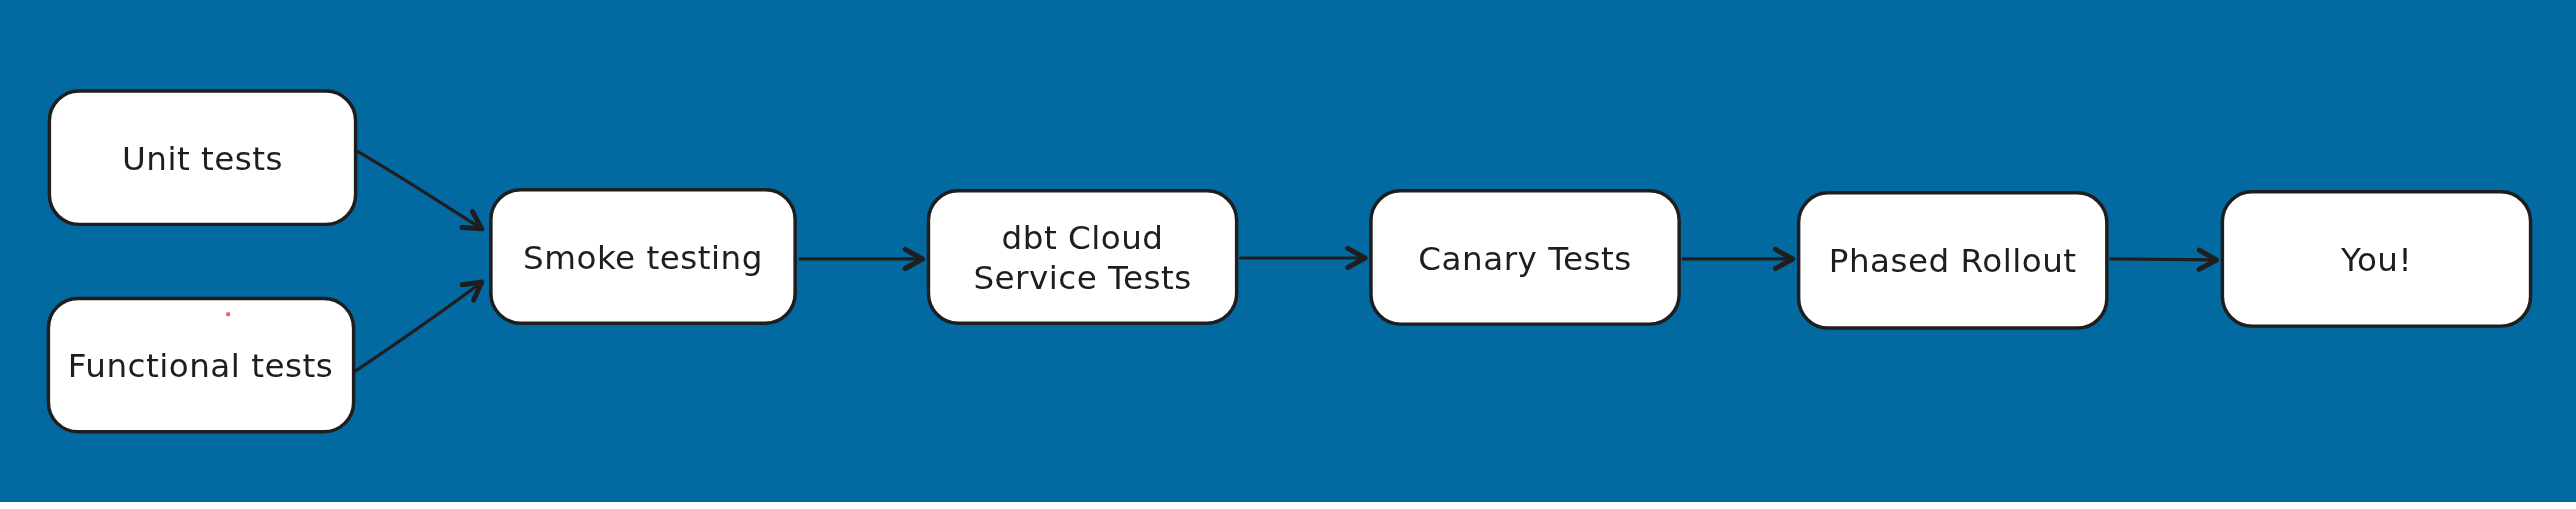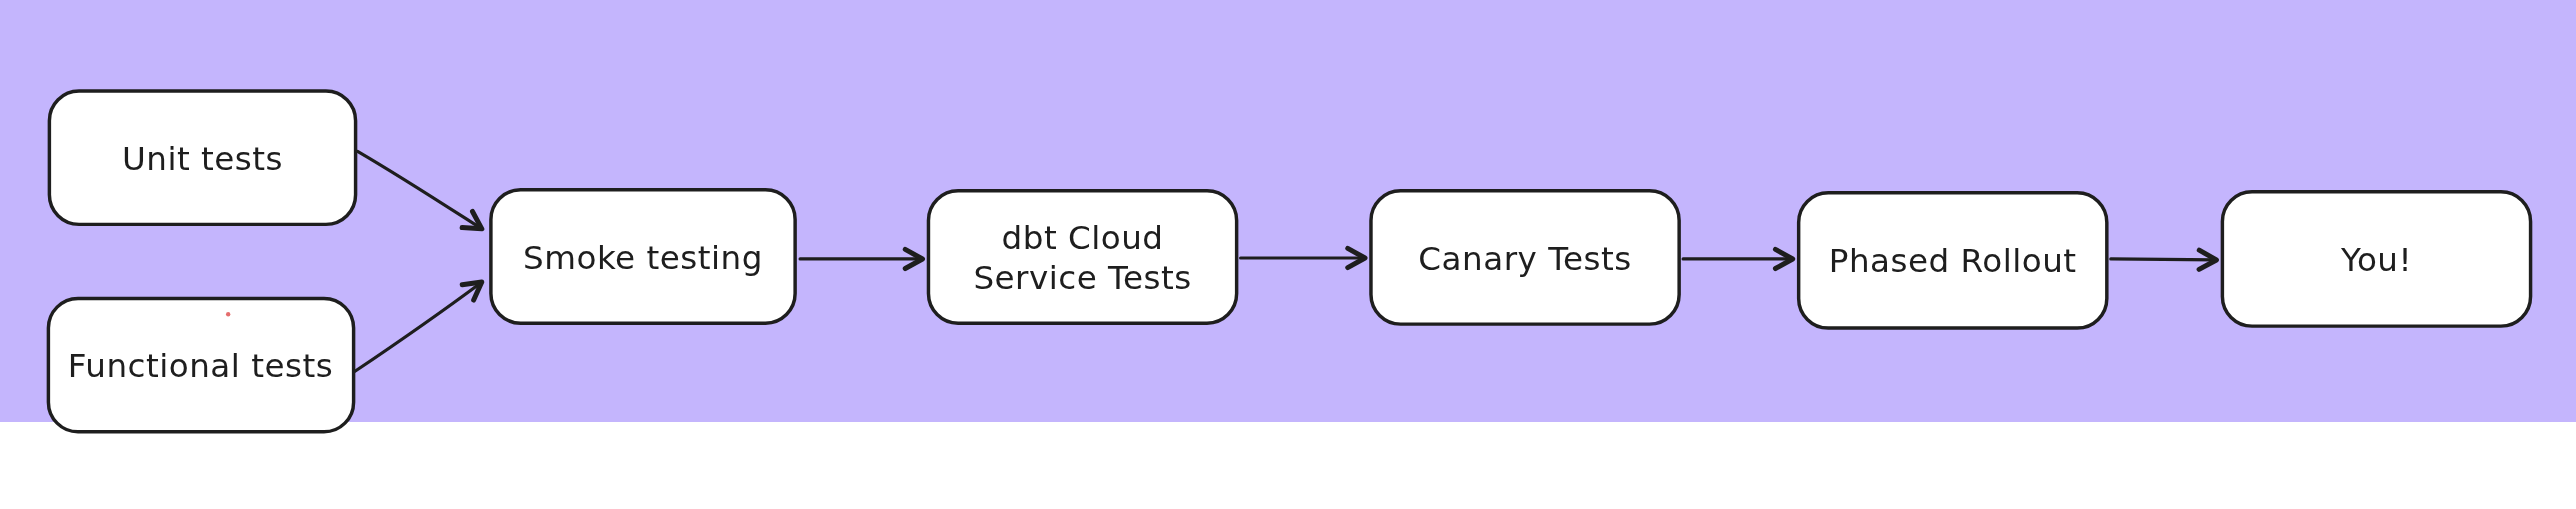--- a/index.html
+++ b/index.html
@@ -6,22 +6,22 @@
     margin: 0;
     padding: 0;
     background: #ffffff;
     width: 2576px;
     height: 510px;
     overflow: hidden;
   }
   .canvas-wrap {
     position: relative;
     width: 2576px;
-    height: 422px;
-    background: #c4b5fd;
+    height: 502px;
+    background: #0369a1;
   }
   svg {
     display: block;
     font-family: "DejaVu Sans", sans-serif;
   }
   .node-box {
     fill: #ffffff;
     stroke: #1e1e1e;
     stroke-width: 3.5;
   }

